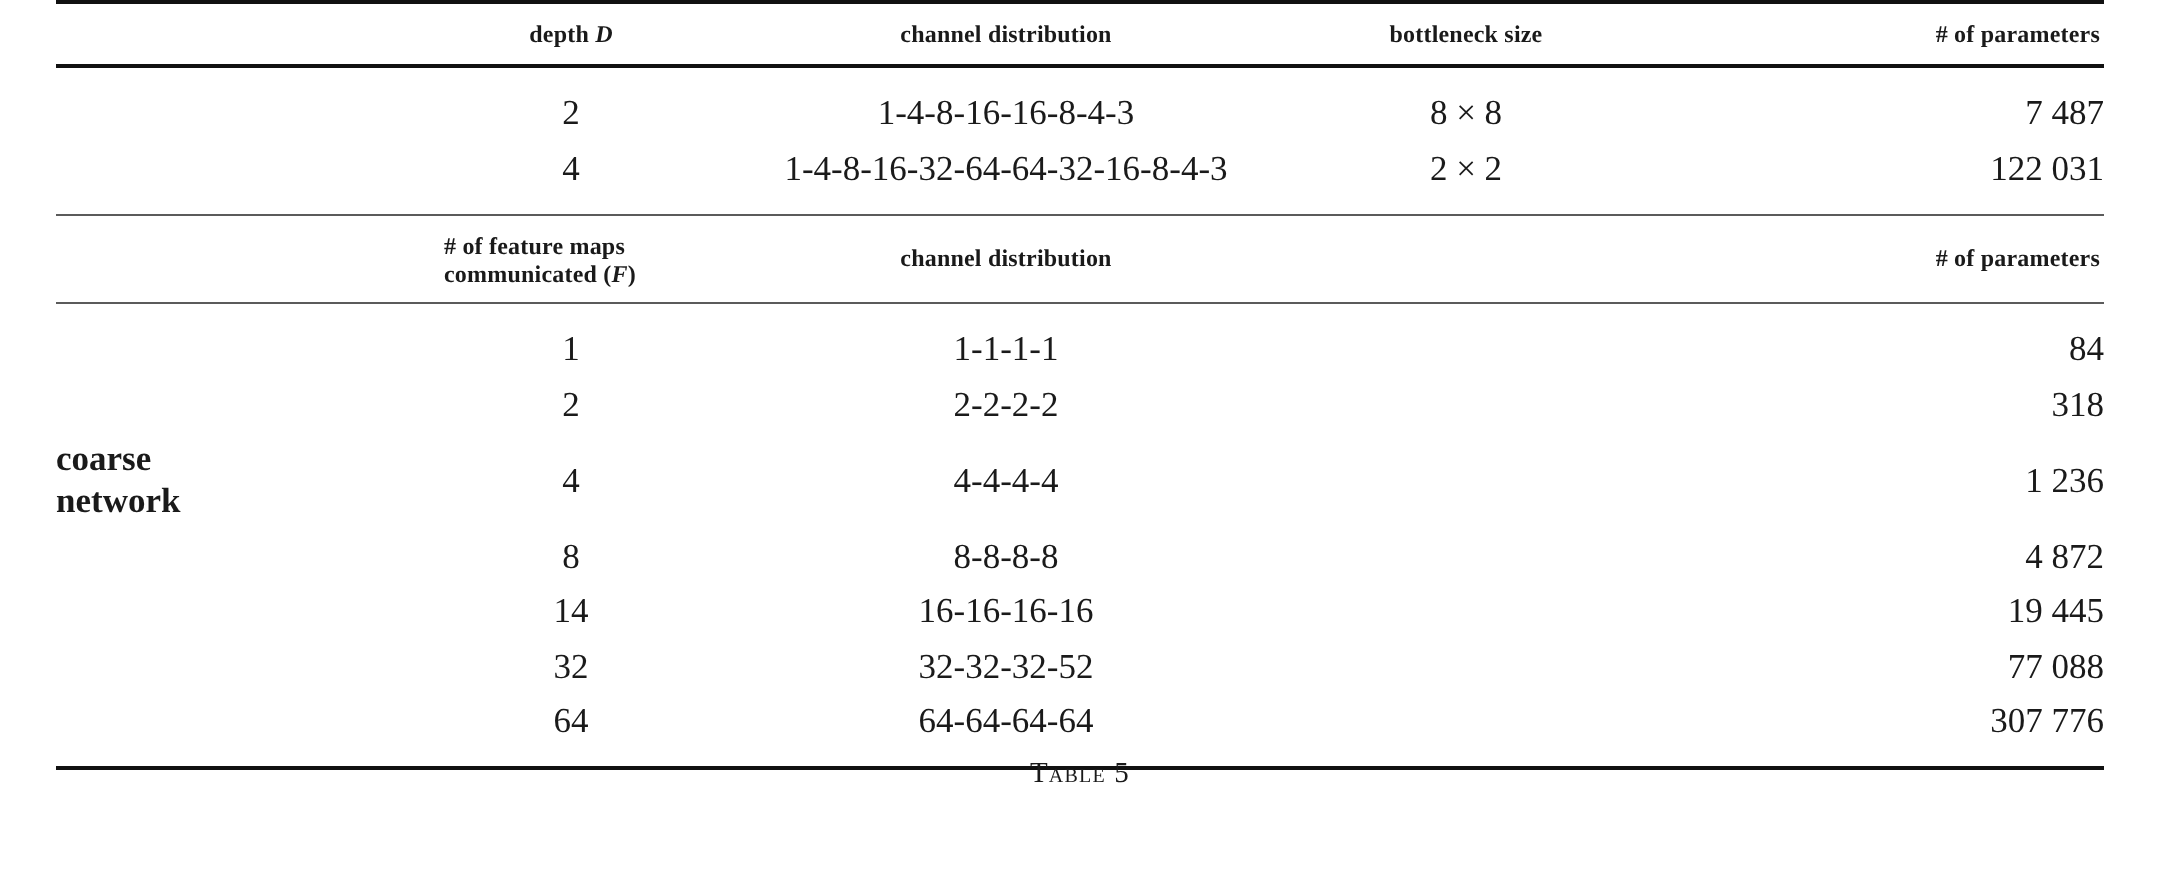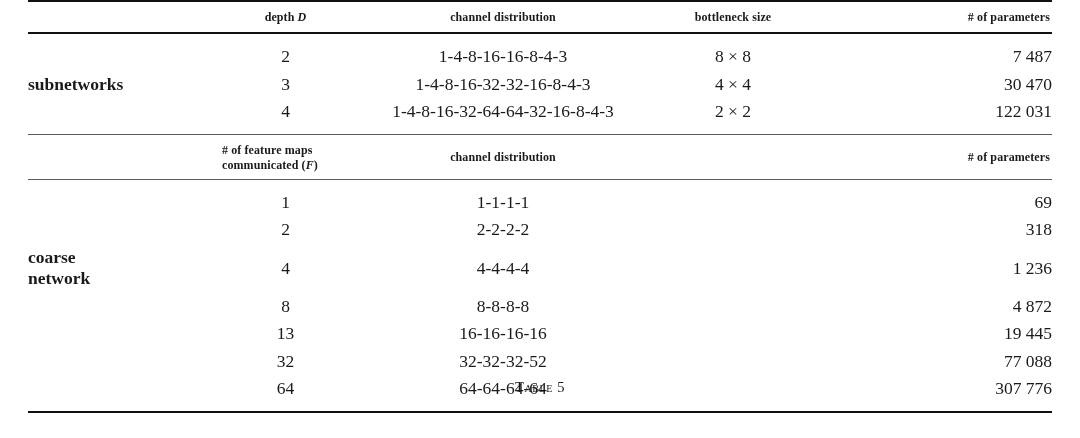--- a/index.html
+++ b/index.html
@@ -166,27 +166,20 @@
         </tr>
 
       <tr class="data-row">
         <td class="row-label"></td>
         <td class="cell-a">2</td>
         <td class="cell-b">1-4-8-16-16-8-4-3</td>
         <td class="cell-c">8 × 8</td>
         <td class="cell-d">7 487</td>
       </tr>
       <tr class="data-row">
-        <td class="row-label">subnetworks</td>
-        <td class="cell-a">3</td>
-        <td class="cell-b">1-4-8-16-32-32-16-8-4-3</td>
-        <td class="cell-c">4 × 4</td>
-        <td class="cell-d">30 470</td>
-      </tr>
-      <tr class="data-row">
         <td class="row-label"></td>
         <td class="cell-a">4</td>
         <td class="cell-b">1-4-8-16-32-64-64-32-16-8-4-3</td>
         <td class="cell-c">2 × 2</td>
         <td class="cell-d">122 031</td>
       </tr>
 
       <tr class="spacer-bot">
           <td colspan="5"></td>
         </tr>
@@ -216,21 +209,21 @@
 
       <tr class="spacer-top">
           <td colspan="5"></td>
         </tr>
 
       <tr class="data-row">
         <td class="row-label"></td>
         <td class="cell-a">1</td>
         <td class="cell-b">1-1-1-1</td>
         <td class="cell-c"></td>
-        <td class="cell-d">69</td>
+        <td class="cell-d">84</td>
       </tr>
       <tr class="data-row">
         <td class="row-label"></td>
         <td class="cell-a">2</td>
         <td class="cell-b">2-2-2-2</td>
         <td class="cell-c"></td>
         <td class="cell-d">318</td>
       </tr>
       <tr class="data-row">
         <td class="row-label">
@@ -244,21 +237,21 @@
       </tr>
       <tr class="data-row">
         <td class="row-label"></td>
         <td class="cell-a">8</td>
         <td class="cell-b">8-8-8-8</td>
         <td class="cell-c"></td>
         <td class="cell-d">4 872</td>
       </tr>
       <tr class="data-row">
         <td class="row-label"></td>
-        <td class="cell-a">13</td>
+        <td class="cell-a">14</td>
         <td class="cell-b">16-16-16-16</td>
         <td class="cell-c"></td>
         <td class="cell-d">19 445</td>
       </tr>
       <tr class="data-row">
         <td class="row-label"></td>
         <td class="cell-a">32</td>
         <td class="cell-b">32-32-32-52</td>
         <td class="cell-c"></td>
         <td class="cell-d">77 088</td>

